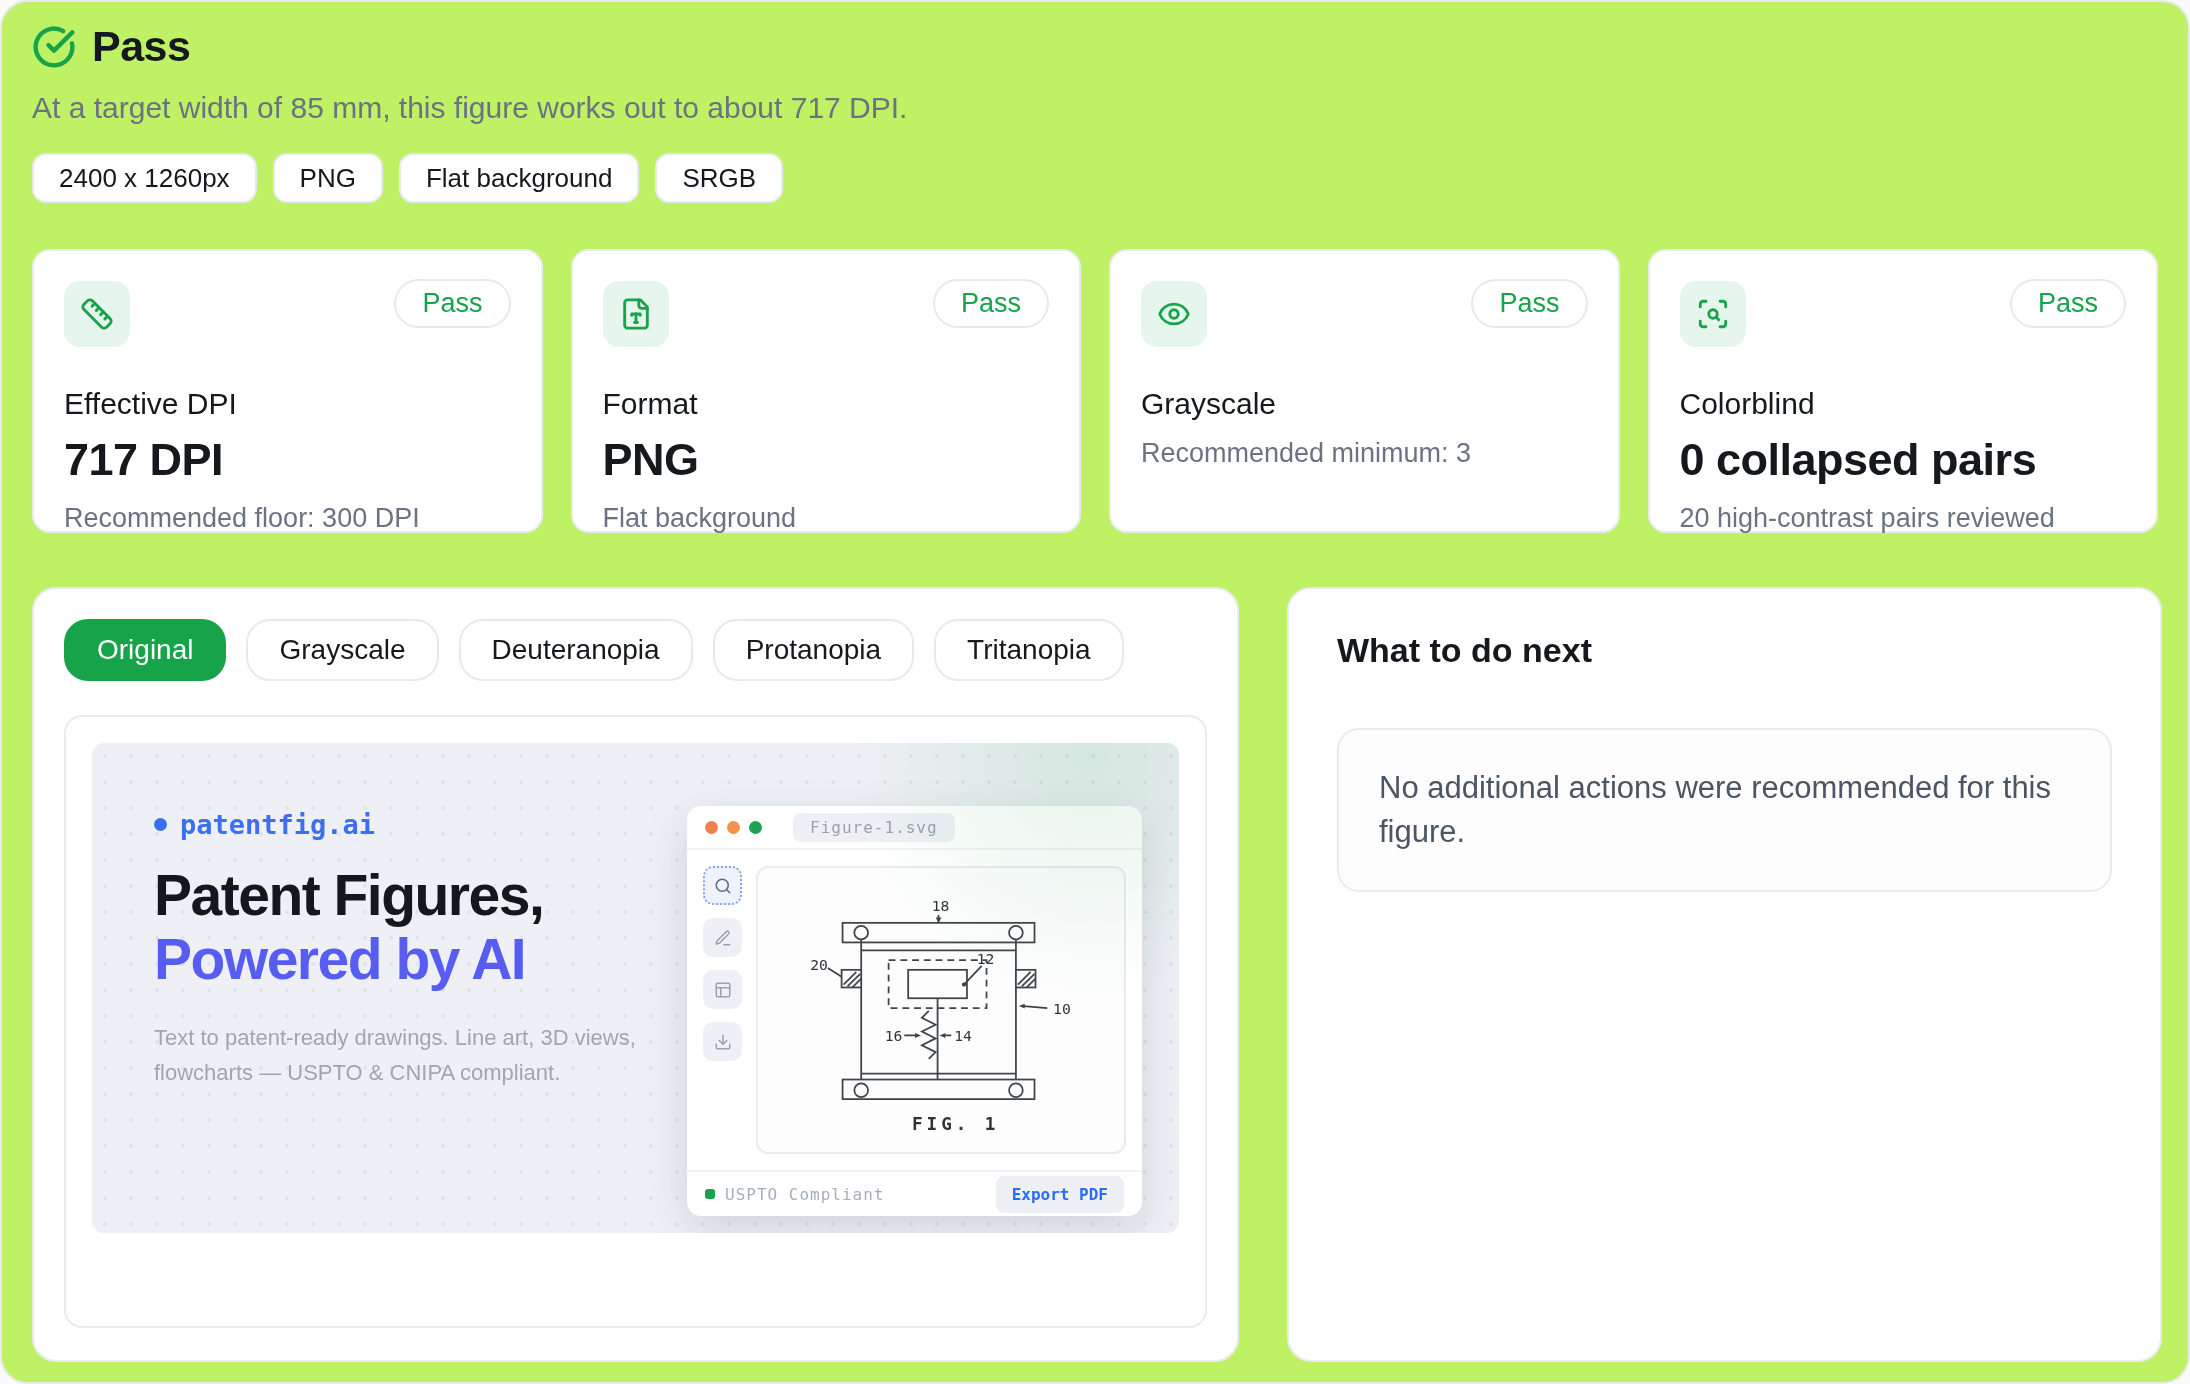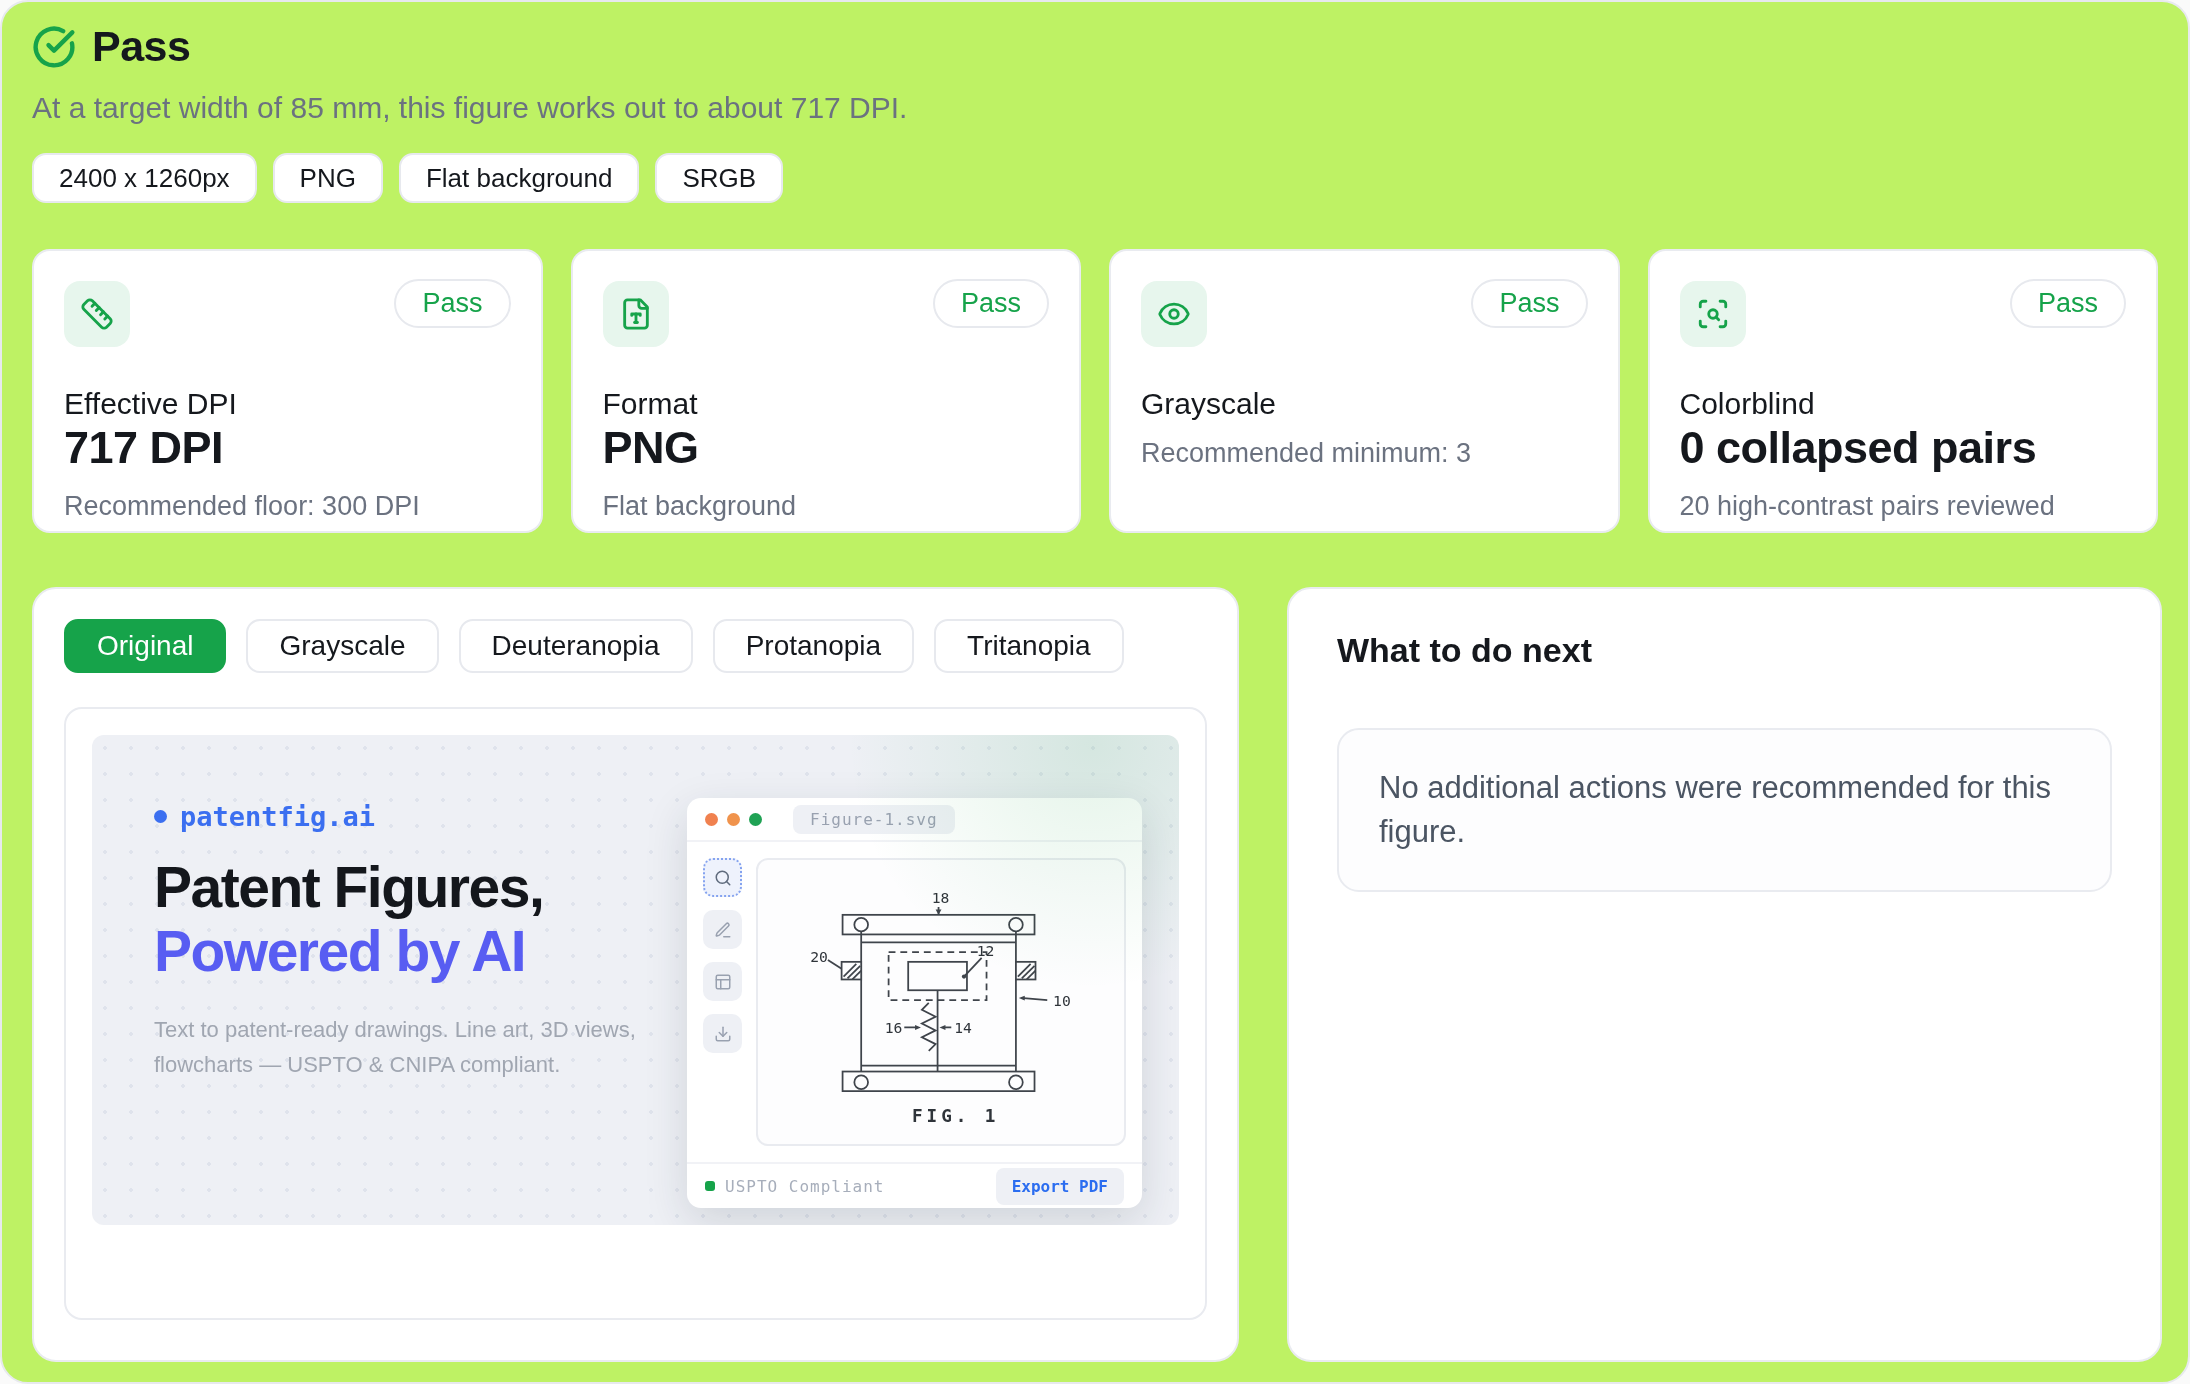--- a/index.html
+++ b/index.html
@@ -38,30 +38,30 @@
     width:66px; height:66px; border-radius:16px; background:#e7f6ed;
     display:flex; align-items:center; justify-content:center;
   }
   .card-icon svg { width:34px; height:34px; stroke:#16a34a; fill:none; stroke-width:2; stroke-linecap:round; stroke-linejoin:round; }
   .pill {
     position:absolute; top:28px; right:30px;
     border:2px solid #e7e9ee; border-radius:999px; background:#fff;
     padding:7px 26px; color:#16a34a; font-size:27px; font-weight:500;
   }
   .card-title { margin-top:40px; font-size:30px; color:#15181d; }
-  .card-value { margin-top:1px; font-size:45px; font-weight:700; letter-spacing:-0.5px; color:#15181d; }
+  .card-value { margin-top:13px; font-size:45px; font-weight:700; letter-spacing:-0.5px; color:#15181d; }
   .card-note { margin-top:17px; font-size:27px; color:#6b7280; }
   
   .main { display:grid; grid-template-columns:1207px 875px; gap:48px; margin-top:54px; }
   .panel { border:2px solid #e9ebf0; border-radius:24px; background:#fff; height:775px; }
   .left-panel { padding:30px; }
   .tabs { display:flex; gap:20px; }
   .tab {
-    height:54px; padding:0 31px; display:flex; align-items:center;
-    border:2px solid #e7e9ee; border-radius:14px; background:#fff;
+    height:62px; padding:0 31px; display:flex; align-items:center;
+    border:2px solid #e7e9ee; border-radius:24px; background:#fff;
     font-size:28px; color:#15181d; cursor:pointer;
   }
   .tab.active { background:#16a34a; border-color:#16a34a; color:#fff; }
   .preview-frame {
     margin-top:34px; height:613px; border:2px solid #e9ebf0; border-radius:18px;
     padding:26px; background:#fff;
   }
   
   .promo {
     position:relative; width:100%; height:490px; border-radius:12px; overflow:hidden;

